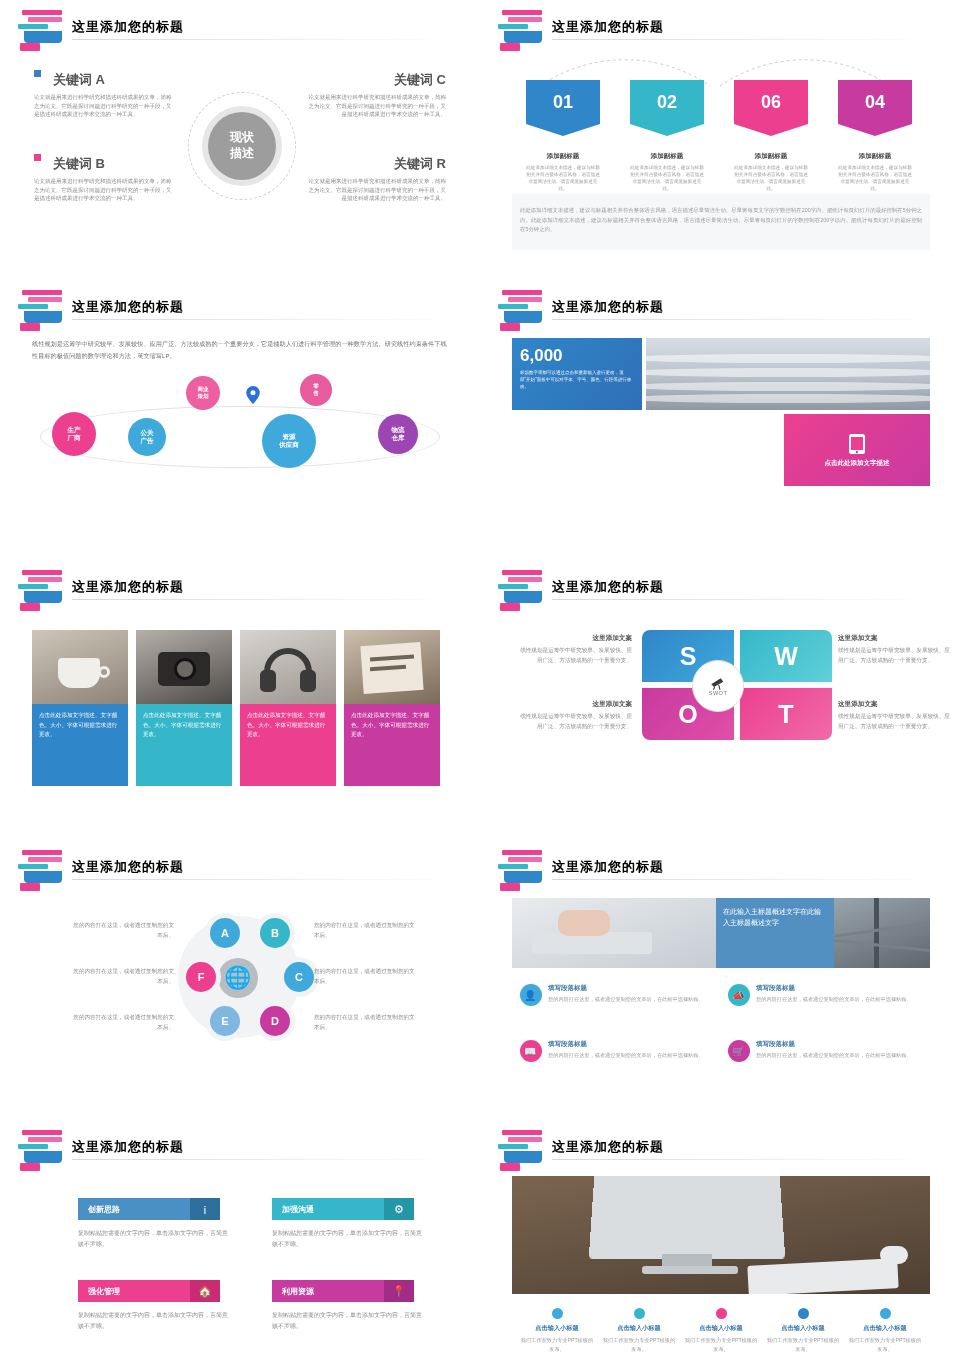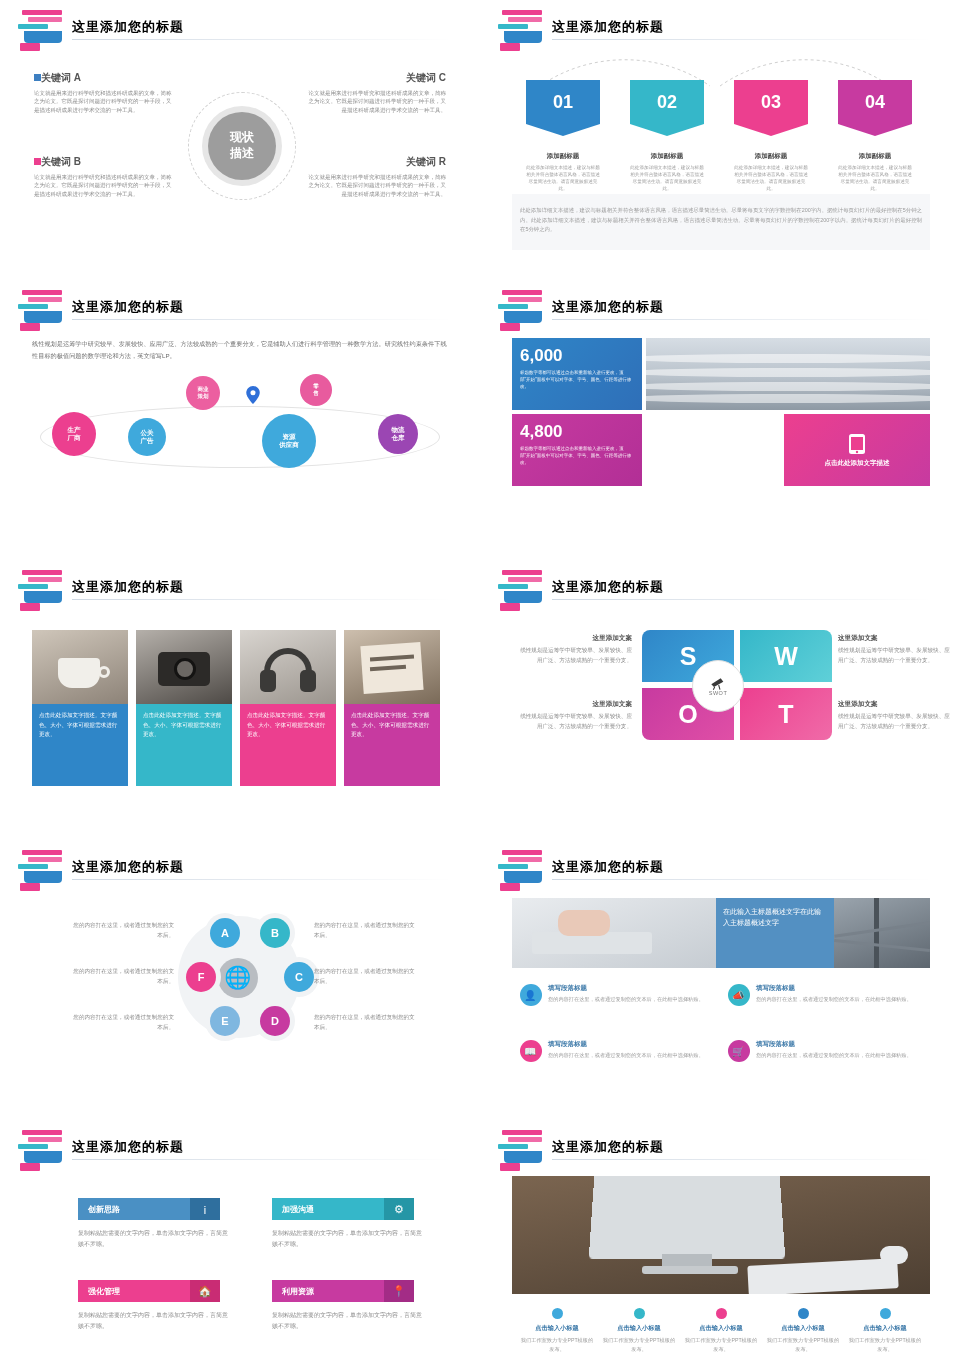--- a/index.html
+++ b/index.html
@@ -36,21 +36,21 @@
     font-size: 13px; font-weight: bold; color: #000000;
     letter-spacing: 1px;
   }
   .title-rule {
     position:absolute; left:62px; top:31px; width: 380px; height:1px;
     background: linear-gradient(to right, #cfd8e3, #ffffff);
   }
 
   
   .s1-col { position:absolute; width:140px; font-size:5.5px; line-height:1.55; color:#8a8a8a; }
-  .s1-kw { font-size:10px; font-weight:bold; color:#555; margin-bottom:3px; display:flex; align-items:center; gap:0;}
+  .s1-kw { font-size:13px; font-weight:bold; color:#555; margin-bottom:3px; display:flex; align-items:flex-start; gap:12px;}
   .s1-kw .sq { width:7px; height:7px; display:inline-block; }
   .s1-kw.right { justify-content:flex-end; }
   .s1-circle {
     position:absolute; left:198px; top:104px; width:68px; height:68px;
     border-radius:50%; background:#9d9d9d; color:#fff;
     display:flex; align-items:center; justify-content:center;
     font-size:12px; font-weight:bold; text-align:center; line-height:1.3;
     box-shadow: 0 0 0 6px #e6e6e6;
   }
   .s1-ring {
@@ -223,21 +223,21 @@
     <div class="rib" style="left:140px; top:72px;">
       <div class="flag" style="background:#35b7c9">02</div>
       <svg width="74" height="12" style="display:block">
           <polygon points="0,0 74,0 37,12" fill="#35b7c9"></polygon>
         </svg>
       <div class="rsub">添加副标题</div>
       <div class="rtxt">此处添加详细文本描述，建议与标题相关并符合整体语言风格，语言描述尽量简洁生动。请言简意赅叙述完此。</div>
     </div>
 
     <div class="rib" style="left:244px; top:72px;">
-      <div class="flag" style="background:#ec3f8f">03</div>
+      <div class="flag" style="background:#ec3f8f">06</div>
       <svg width="74" height="12" style="display:block">
           <polygon points="0,0 74,0 37,12" fill="#ec3f8f"></polygon>
         </svg>
       <div class="rsub">添加副标题</div>
       <div class="rtxt">此处添加详细文本描述，建议与标题相关并符合整体语言风格，语言描述尽量简洁生动。请言简意赅叙述完此。</div>
     </div>
 
     <div class="rib" style="left:348px; top:72px;">
       <div class="flag" style="background:#c73aa0">04</div>
       <svg width="74" height="12" style="display:block">
@@ -329,24 +329,20 @@
     </div>
 
     <div class="photo" style="left:156px; top:50px; width:284px; height:72px;">
       <div class="sky"></div>
       <div class="band" style="top:16px;"></div>
       <div class="band" style="top:30px;"></div>
       <div class="band" style="top:44px;"></div>
       <div class="band" style="top:56px;"></div>
     </div>
 
-    <div class="num-card" style="left:22px; top:126px; width:130px; height:72px; background:linear-gradient(135deg,#c73aa0,#b22f96);">
-      <div class="big">4,800</div>
-      <div class="cap">标题数字等都可以通过点击和重新输入进行更改，顶部"开始"面板中可以对字体、字号、颜色、行距等进行修改。</div>
-    </div>
 
 
     <div class="cta" style="left:294px; top:126px; width:146px; height:72px; background:linear-gradient(135deg,#ec3f8f,#c73aa0);">
       <svg width="20" height="22" viewBox="0 0 20 22">
         <rect x="2" y="1" width="16" height="20" rx="2.5" fill="#ffffff"></rect>
         <rect x="4" y="4" width="12" height="13" fill="#ec3f8f"></rect>
         <circle cx="10" cy="19" r="1.2" fill="#ec3f8f"></circle>
       </svg>
       <span>点击此处添加文字描述</span>
     </div>

